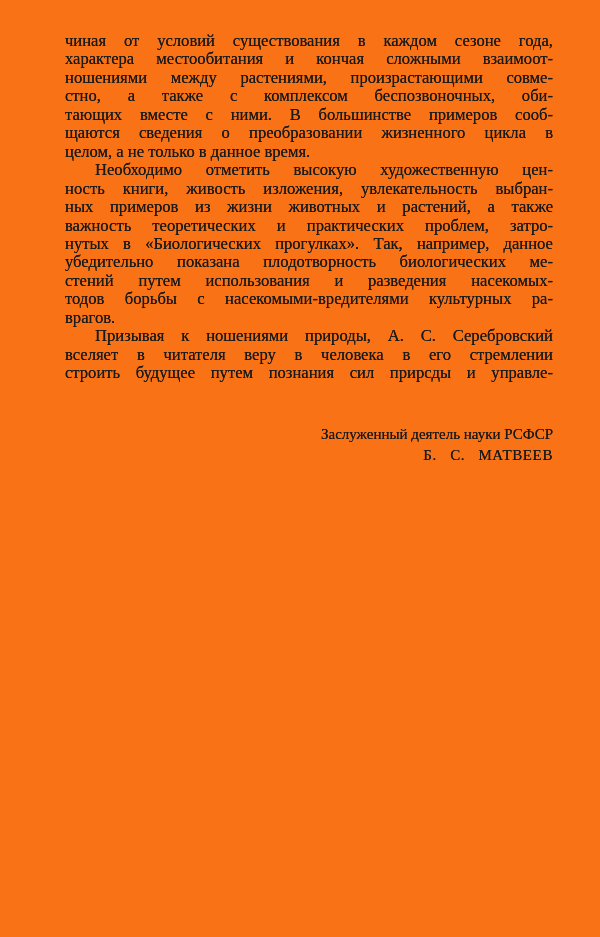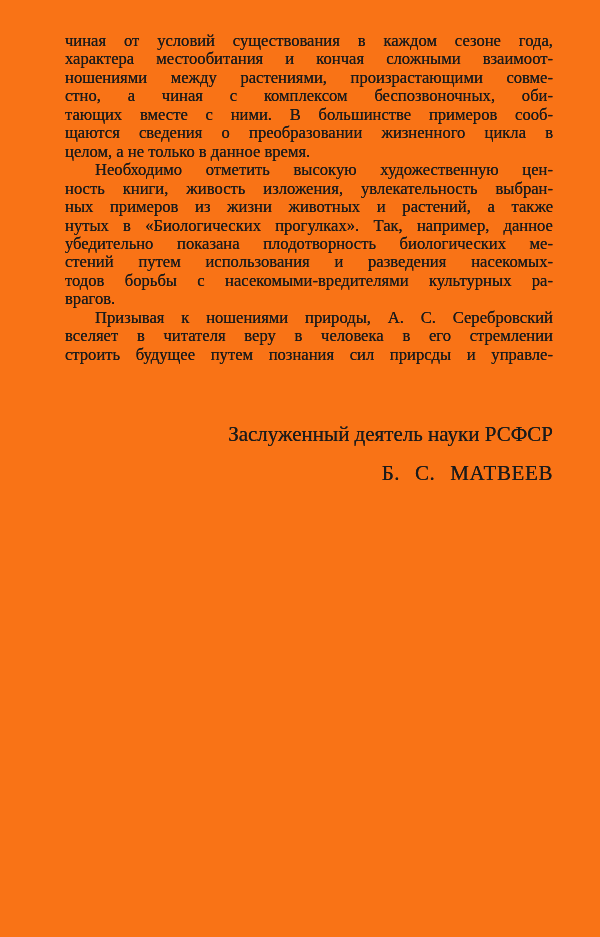--- a/index.html
+++ b/index.html
@@ -42,45 +42,46 @@
   .line.indent {
     text-indent: 30px;
   }
   .signature {
     position: absolute;
     left: 65px;
     top: 424px;
     width: 488px;
     text-align: right;
     color: #1b1b1b;
-    font-size: 21px;
+    font-size: 15px;
     line-height: 21px;
     text-shadow: 0 0 0.4px #1b1b1b;
   }
   .sig-name {
-    margin-top: 18px;
+    margin-top: 0;
     word-spacing: 9px;
     letter-spacing: 0.6px;
   }
 </style>
 </head>
 <body>
 
 <div class="page">
   <div class="text-block" id="text-block">
       <div class="line">чиная от условий существования в каждом сезоне года,</div>
       <div class="line">характера местообитания и кончая сложными взаимоот-</div>
       <div class="line">ношениями между растениями, произрастающими совме-</div>
-      <div class="line">стно, а чиная с комплексом беспозвоночных, оби-</div>
+      <div class="line">стно, а также с комплексом беспозвоночных, оби-</div>
       <div class="line">тающих вместе с ними. В большинстве примеров сооб-</div>
       <div class="line">щаются сведения о преобразовании жизненного цикла в</div>
       <div class="line last">целом, а не только в данное время.</div>
       <div class="line indent">Необходимо отметить высокую художественную цен-</div>
       <div class="line">ность книги, живость изложения, увлекательность выбран-</div>
       <div class="line">ных примеров из жизни животных и растений, а также</div>
+      <div class="line">важность теоретических и практических проблем, затро-</div>
       <div class="line">нутых в «Биологических прогулках». Так, например, данное</div>
       <div class="line">убедительно показана плодотворность биологических ме-</div>
       <div class="line">стений путем использования и разведения насекомых-</div>
       <div class="line">тодов борьбы с насекомыми-вредителями культурных ра-</div>
       <div class="line last">врагов.</div>
       <div class="line indent">Призывая к ношениями природы, А. С. Серебровский</div>
       <div class="line">вселяет в читателя веру в человека в его стремлении</div>
       <div class="line">строить будущее путем познания сил прирсды и управле-</div>
     </div>
   <div class="signature">

